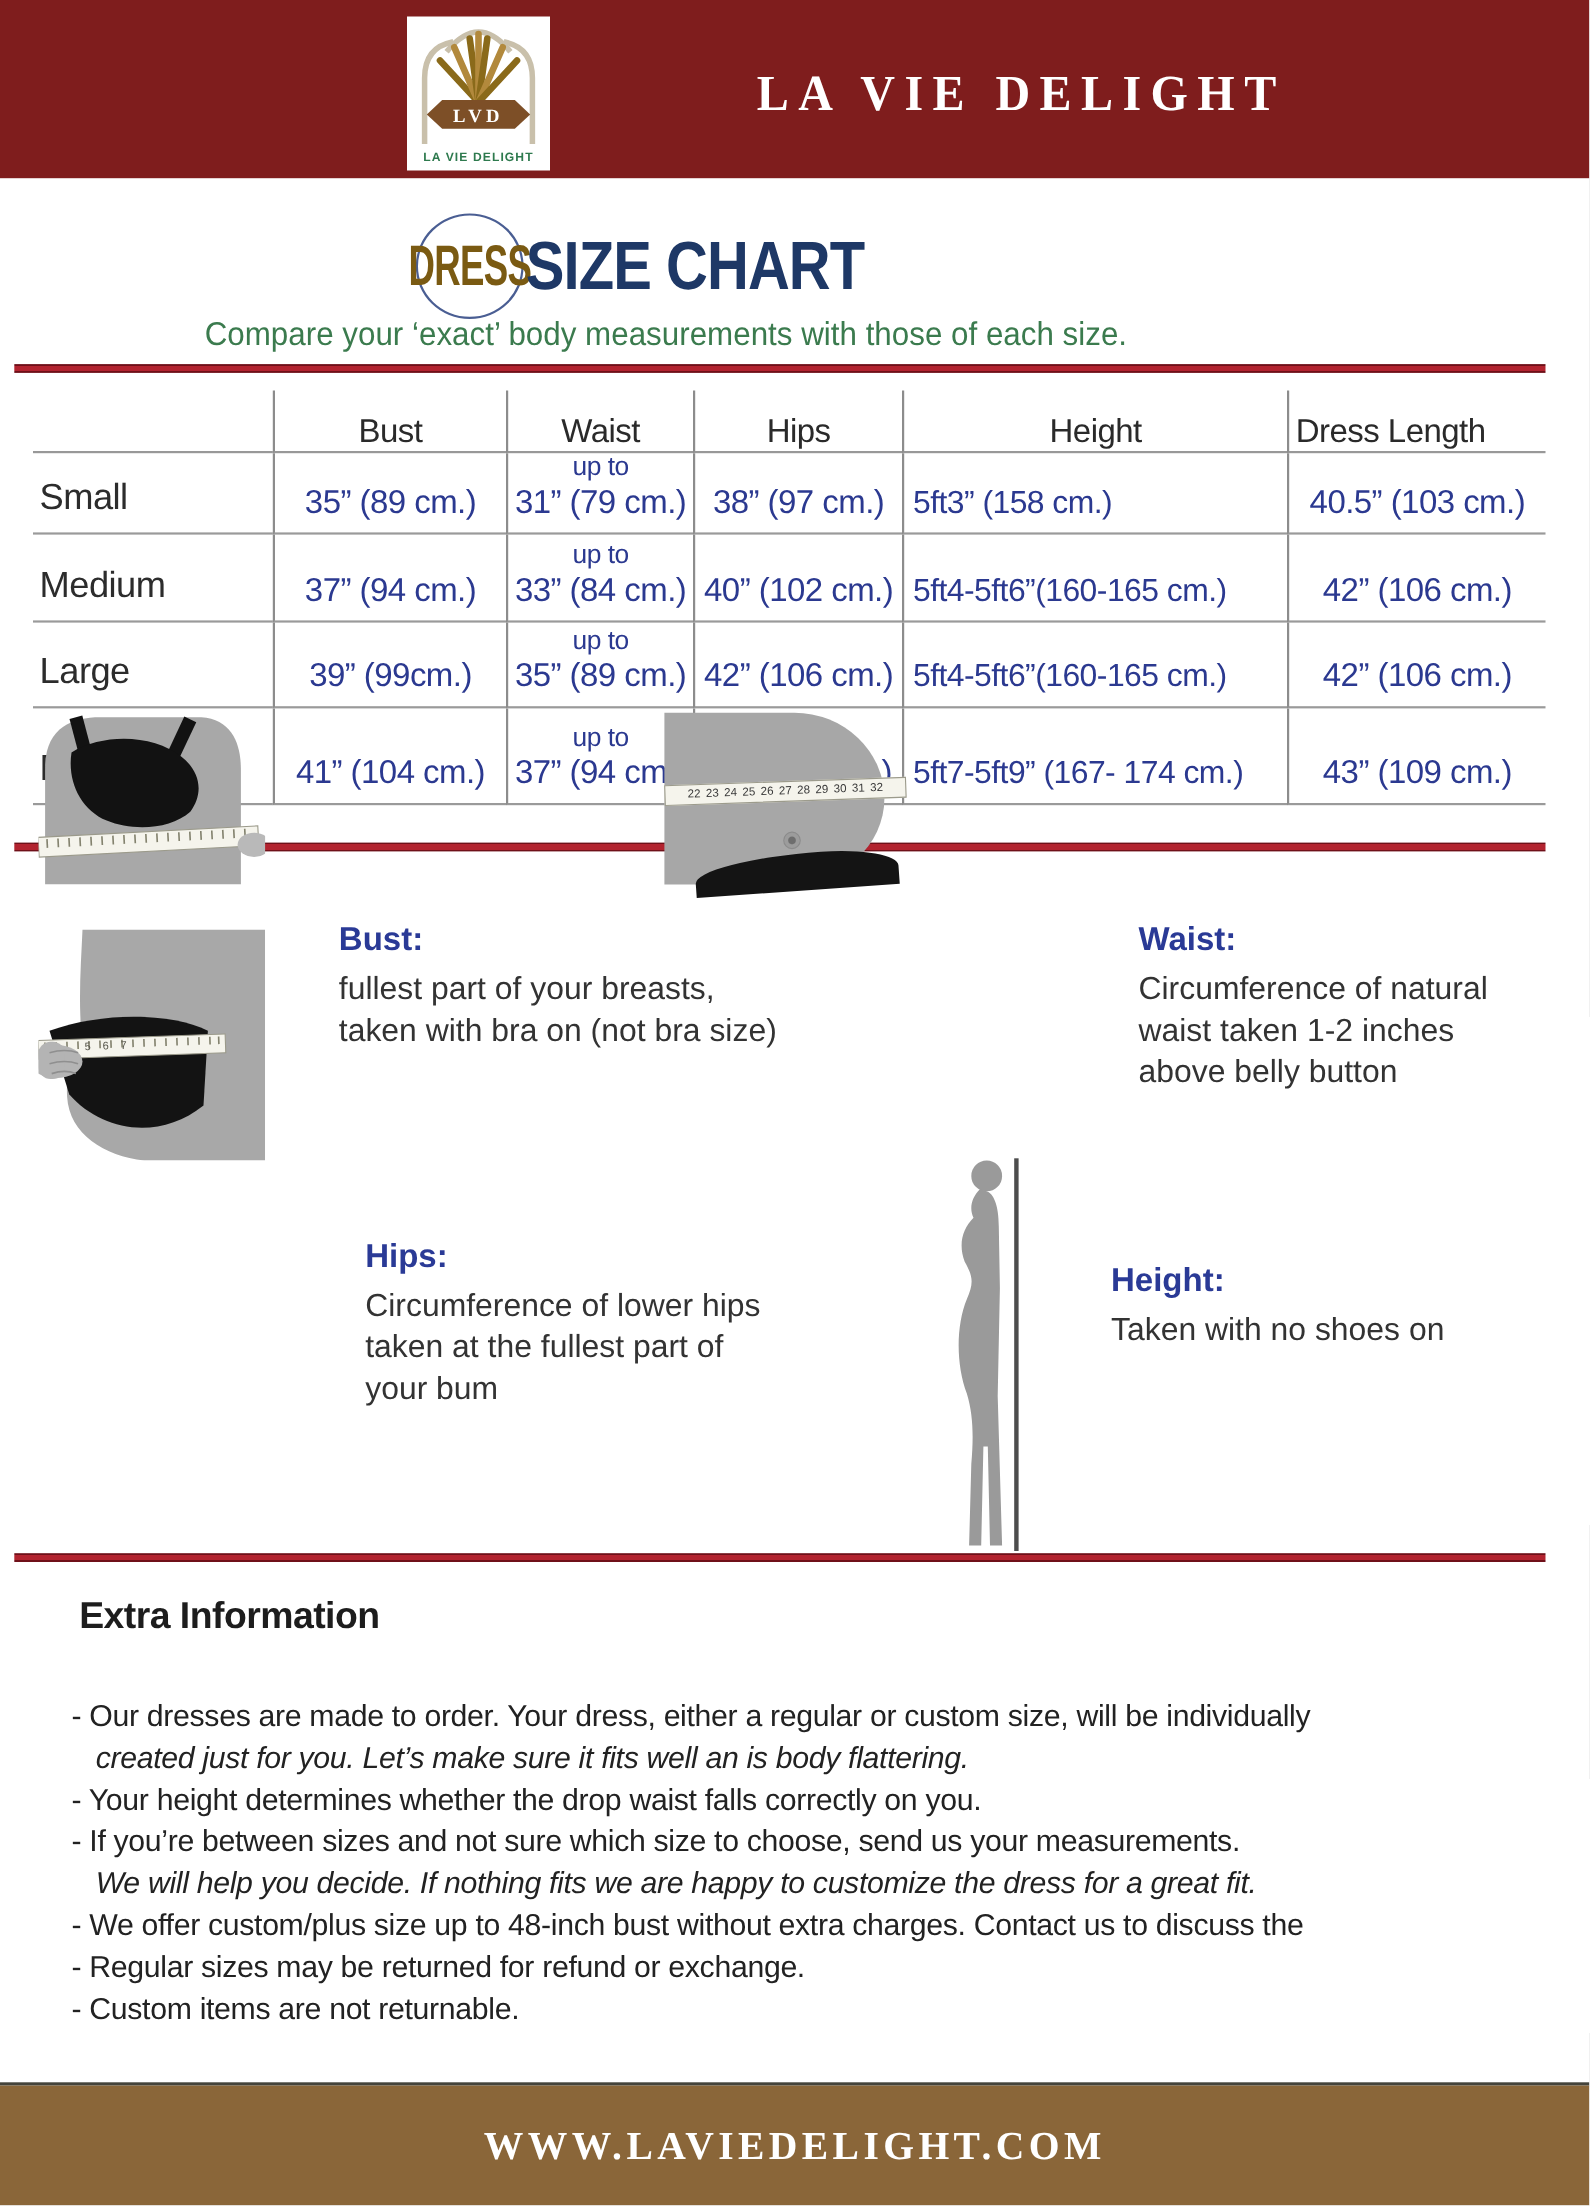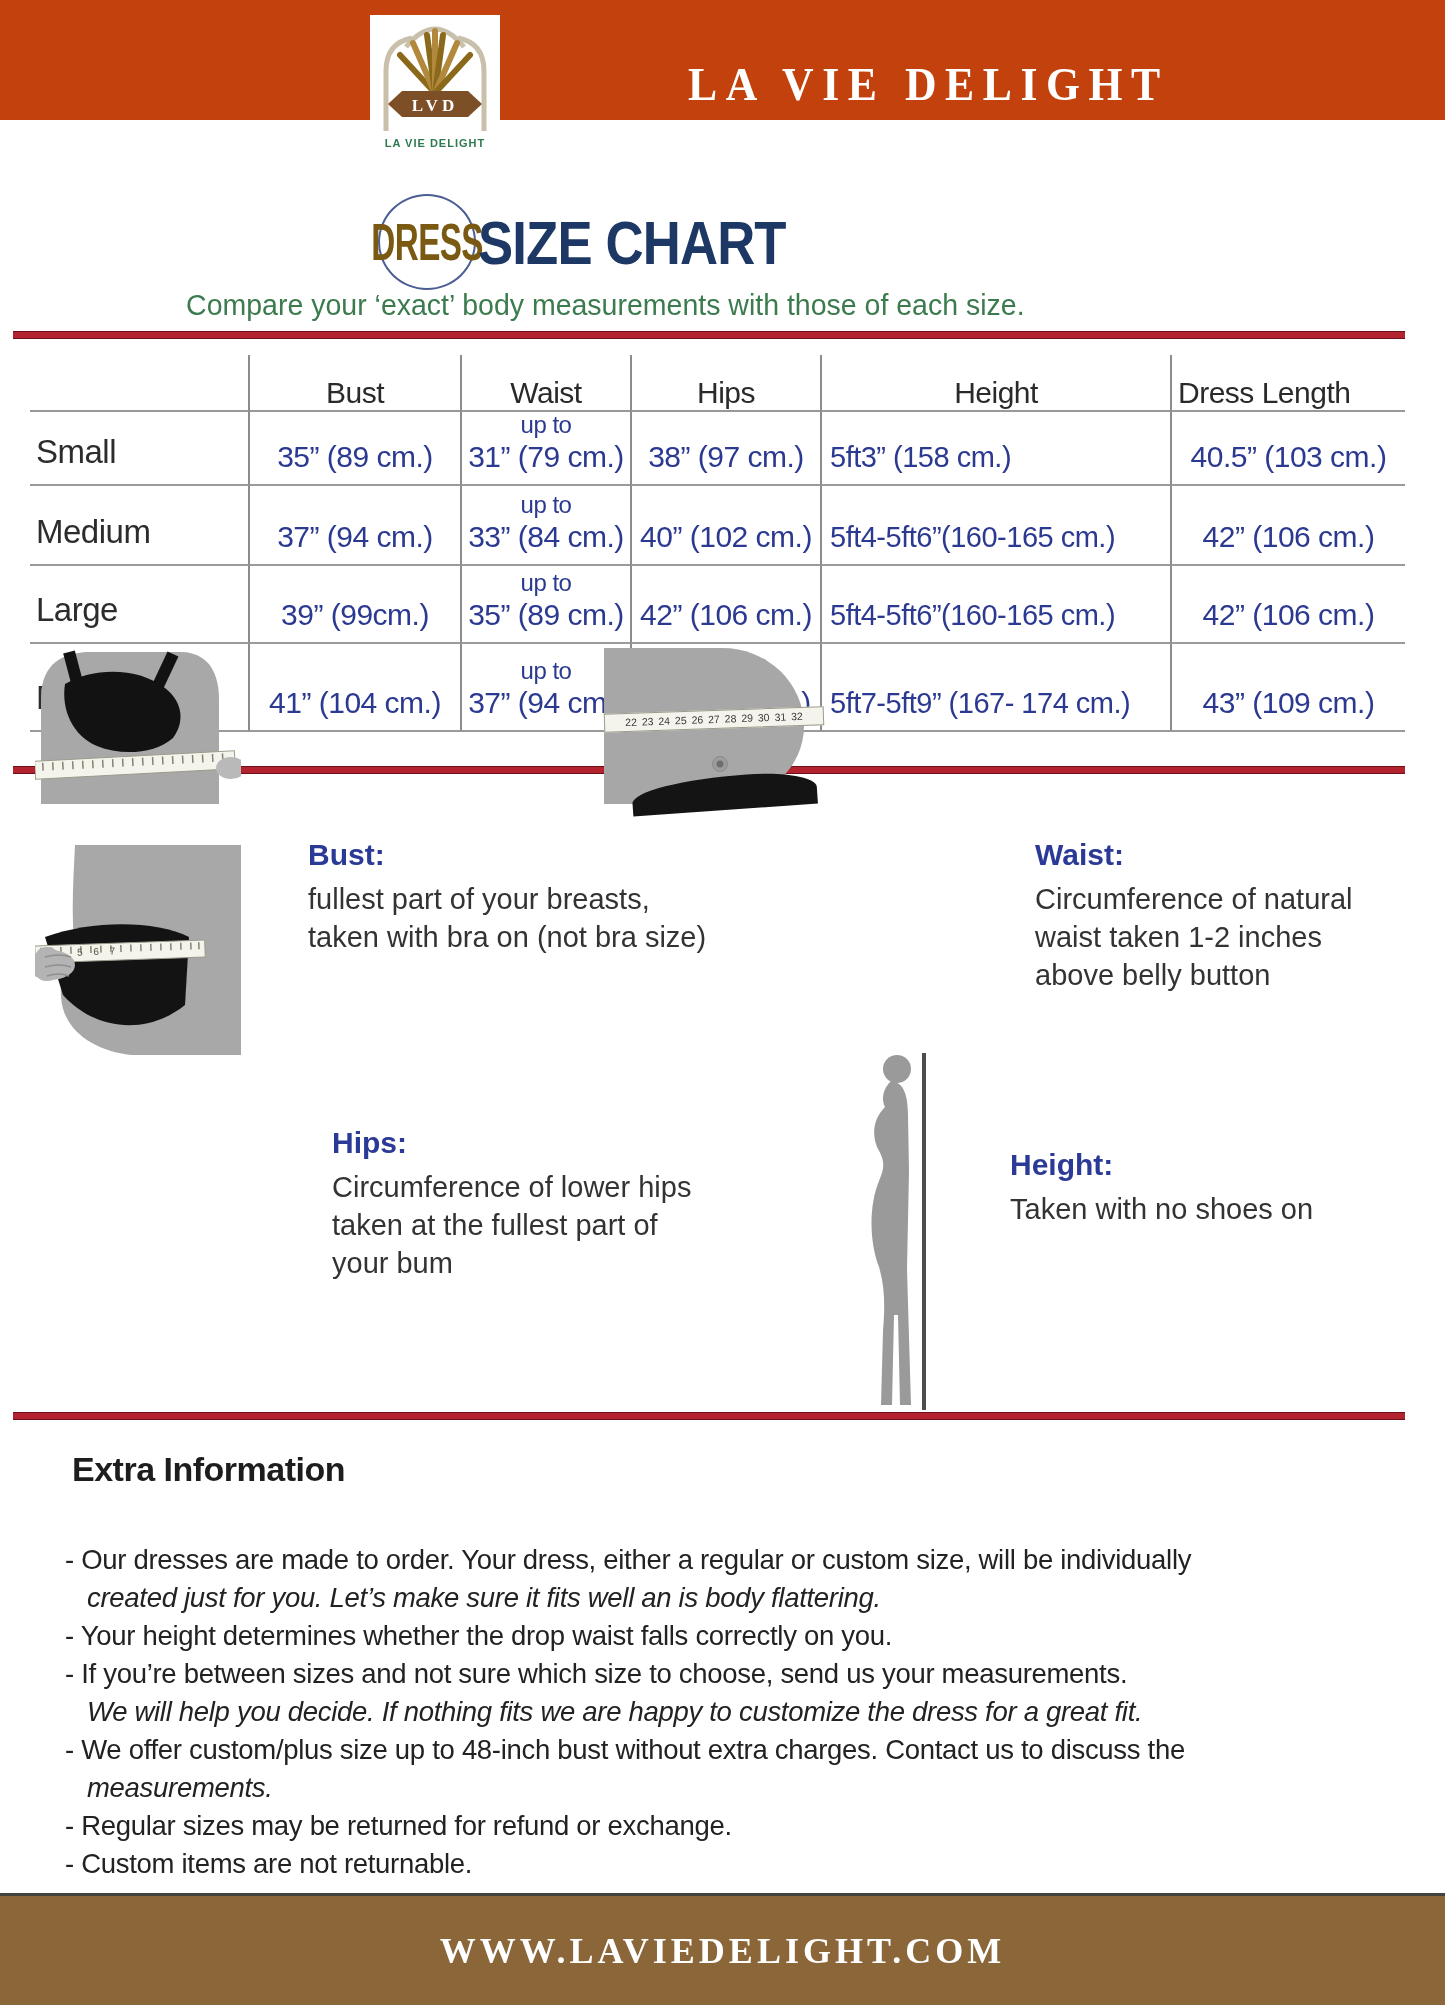--- a/index.html
+++ b/index.html
@@ -2,21 +2,21 @@
 <html><head>
 <meta charset="utf-8">
 <style>
   * { margin:0; padding:0; box-sizing:border-box; }
   html,body { background:#e8e8e8; }
   .page {
     position:relative; width:1445px; height:2005px; background:#ffffff;
     font-family:"Liberation Sans", sans-serif; overflow:hidden; margin:0 auto;
   }
   
-  .band { position:absolute; left:0; top:0; width:1445px; height:120px; background:#c2410c; }
+  .band { position:absolute; left:0; top:0; width:1445px; height:162px; background:#7f1d1d; }
   .logo-box { position:absolute; left:370px; top:15px; width:130px; height:140px; background:#ffffff; }
   .logo-box svg { display:block; margin:4px auto 0; }
   .logo-caption { position:absolute; left:0; bottom:6px; width:100%; text-align:center;
     font-size:11px; font-weight:bold; letter-spacing:1px; color:#2e7a4e; }
   .brand-name { position:absolute; left:688px; top:58px; color:#ffffff;
     font-family:"Liberation Serif", serif; font-weight:600; font-size:46px; letter-spacing:9px;
     transform:scaleX(0.95); transform-origin:left; white-space:nowrap; }
   
   .title-row { position:absolute; left:4px; top:192px; width:1210px; height:100px;
     display:flex; align-items:center; justify-content:center; }
@@ -245,21 +245,20 @@
   <div class="redline rl3"></div>
 
   <div class="extra-head">Extra Information</div>
   <div class="extra-list" id="extra-list">
       <div class="extra-line">- Our dresses are made to order. Your dress, either a regular or custom size, will be individually</div>
       <div class="extra-line indent">created just for you. Let’s make sure it fits well an is body flattering.</div>
       <div class="extra-line">- Your height determines whether the drop waist falls correctly on you.</div>
       <div class="extra-line">- If you’re between sizes and not sure which size to choose, send us your measurements.</div>
       <div class="extra-line indent">We will help you decide. If nothing fits we are happy to customize the dress for a great fit.</div>
       <div class="extra-line">- We offer custom/plus size up to 48-inch bust without extra charges. Contact us to discuss the</div>
-      <div class="extra-line indent">measurements.</div>
       <div class="extra-line">- Regular sizes may be returned for refund or exchange.</div>
       <div class="extra-line">- Custom items are not returnable.</div>
     </div>
 
   <div class="footer-rule"></div>
   <div class="footer">
     <a href="#">WWW.LAVIEDELIGHT.COM</a>
   </div>
 
 </div>

